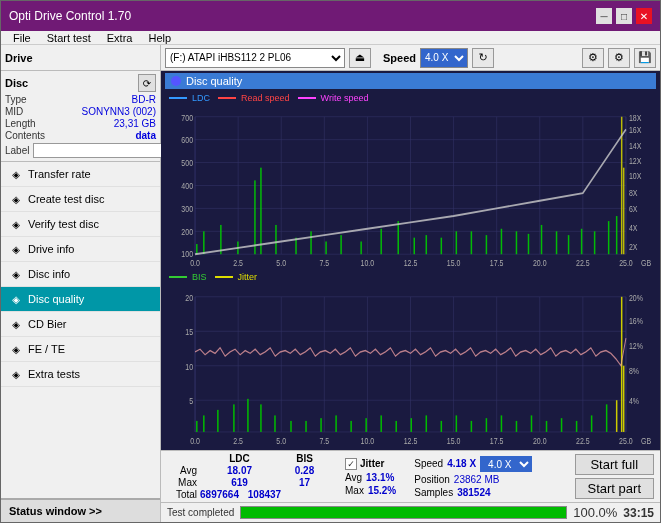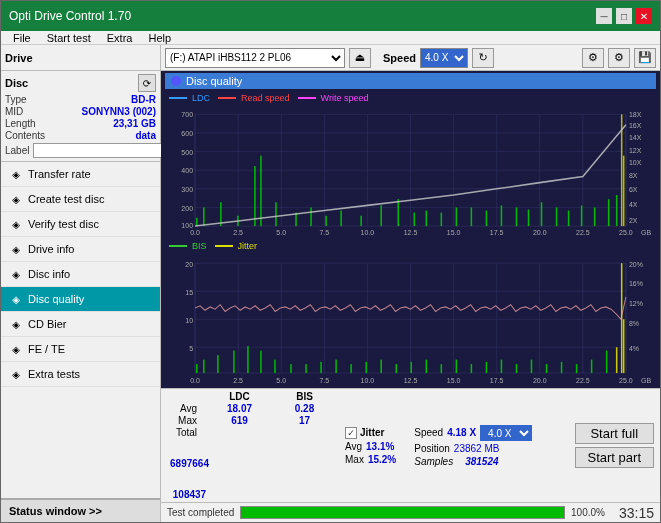--- a/index.html
+++ b/index.html
@@ -7,21 +7,21 @@
       width: 661px;
       height: 523px;
       font-family: 'Segoe UI', Tahoma, sans-serif;
       font-size: 11px;
       background: #f0f0f0;
       overflow: hidden;
     }
 
     
     .titlebar {
-      background: #15803d;
+      background: #701a75;
       color: white;
       height: 30px;
       display: flex;
       align-items: center;
       padding: 0 8px;
       justify-content: space-between;
     }
     .titlebar-title {
       font-size: 12px;
       font-weight: normal;
@@ -255,21 +255,21 @@
       cursor: pointer;
       font-size: 10px;
       display: flex; align-items: center; justify-content: center;
     }
     .disc-info-row {
       display: flex;
       justify-content: space-between;
       margin-bottom: 1px;
     }
     .di-key { color: #333; }
-    .di-val { color: #0000dd; font-weight: bold; }
+    .di-val { color: #0000dd; font-weight: normal; }
     .di-val-data { color: #0000dd; font-weight: bold; }
     .label-row {
       display: flex;
       align-items: center;
       gap: 4px;
       margin-top: 2px;
     }
     .label-key { color: #333; }
     .label-input {
       flex: 1;
@@ -665,21 +665,21 @@
             <div style="display:flex;gap:20px;">
               <span style="width:30px;text-align:right;">Avg</span>
               <span style="width:45px;text-align:center;color:#0000cc;font-weight:bold;">18.07</span>
               <span style="width:45px;text-align:center;color:#0000cc;font-weight:bold;">0.28</span>
             </div>
             <div style="display:flex;gap:20px;">
               <span style="width:30px;text-align:right;">Max</span>
               <span style="width:45px;text-align:center;color:#0000cc;font-weight:bold;">619</span>
               <span style="width:45px;text-align:center;color:#0000cc;font-weight:bold;">17</span>
             </div>
-            <div style="display:flex;gap:20px;flex-direction:column;">
+            <div style="display:flex;">
               <span style="width:30px;text-align:right;">Total</span>
               <span style="width:45px;text-align:center;color:#0000cc;font-weight:bold;">6897664</span>
               <span style="width:45px;text-align:center;color:#0000cc;font-weight:bold;">108437</span>
             </div>
           </div>
 
           <div style="display:flex;flex-direction:column;gap:2px;font-size:10px;margin-left:10px;">
             <div style="display:flex;align-items:center;gap:3px;">
               <div class="checkbox-fake">✓</div>
               <span style="font-weight:bold;">Jitter</span>
@@ -699,36 +699,36 @@
               <span>Speed</span>
               <span style="color:#0000cc;font-weight:bold;">4.18 X</span>
               <select class="speed-dropdown" style="background:#3366cc;color:white;border:none;font-size:10px;height:16px;">
                 <option>4.0 X</option>
               </select>
             </div>
             <div style="display:flex;gap:4px;align-items:center;">
               <span>Position</span>
               <span style="color:#0000cc;font-weight:normal;">23862 MB</span>
             </div>
-            <div style="display:flex;gap:12px;align-items:center;font-style:italic;">
+            <div style="display:flex;gap:4px;align-items:center;">
               <span>Samples</span>
               <span style="color:#0000cc;font-weight:bold;">381524</span>
             </div>
           </div>
 
           <div class="btns-col" style="margin-left:auto;">
             <button class="ctrl-btn">Start full</button>
             <button class="ctrl-btn">Start part</button>
           </div>
         </div>
 
         <div class="progress-bottom">
           <span style="font-size:10px;color:#333;">Test completed</span>
           <div class="prog-bg">
             <div class="prog-fill" style="width:100%;"></div>
           </div>
-          <span style="font-size:10px;color:#333;">100.0%</span>
-          <span style="font-size:14px;color:#333;font-weight:normal;margin-left:8px;">33:15</span>
+          <span style="font-size:13px;color:#333;">100.0%</span>
+          <span style="font-size:12px;color:#333;font-weight:bold;margin-left:0;">33:15</span>
         </div>
       </div>
     </div>
   </div>
 </div>
 
 </body></html>

